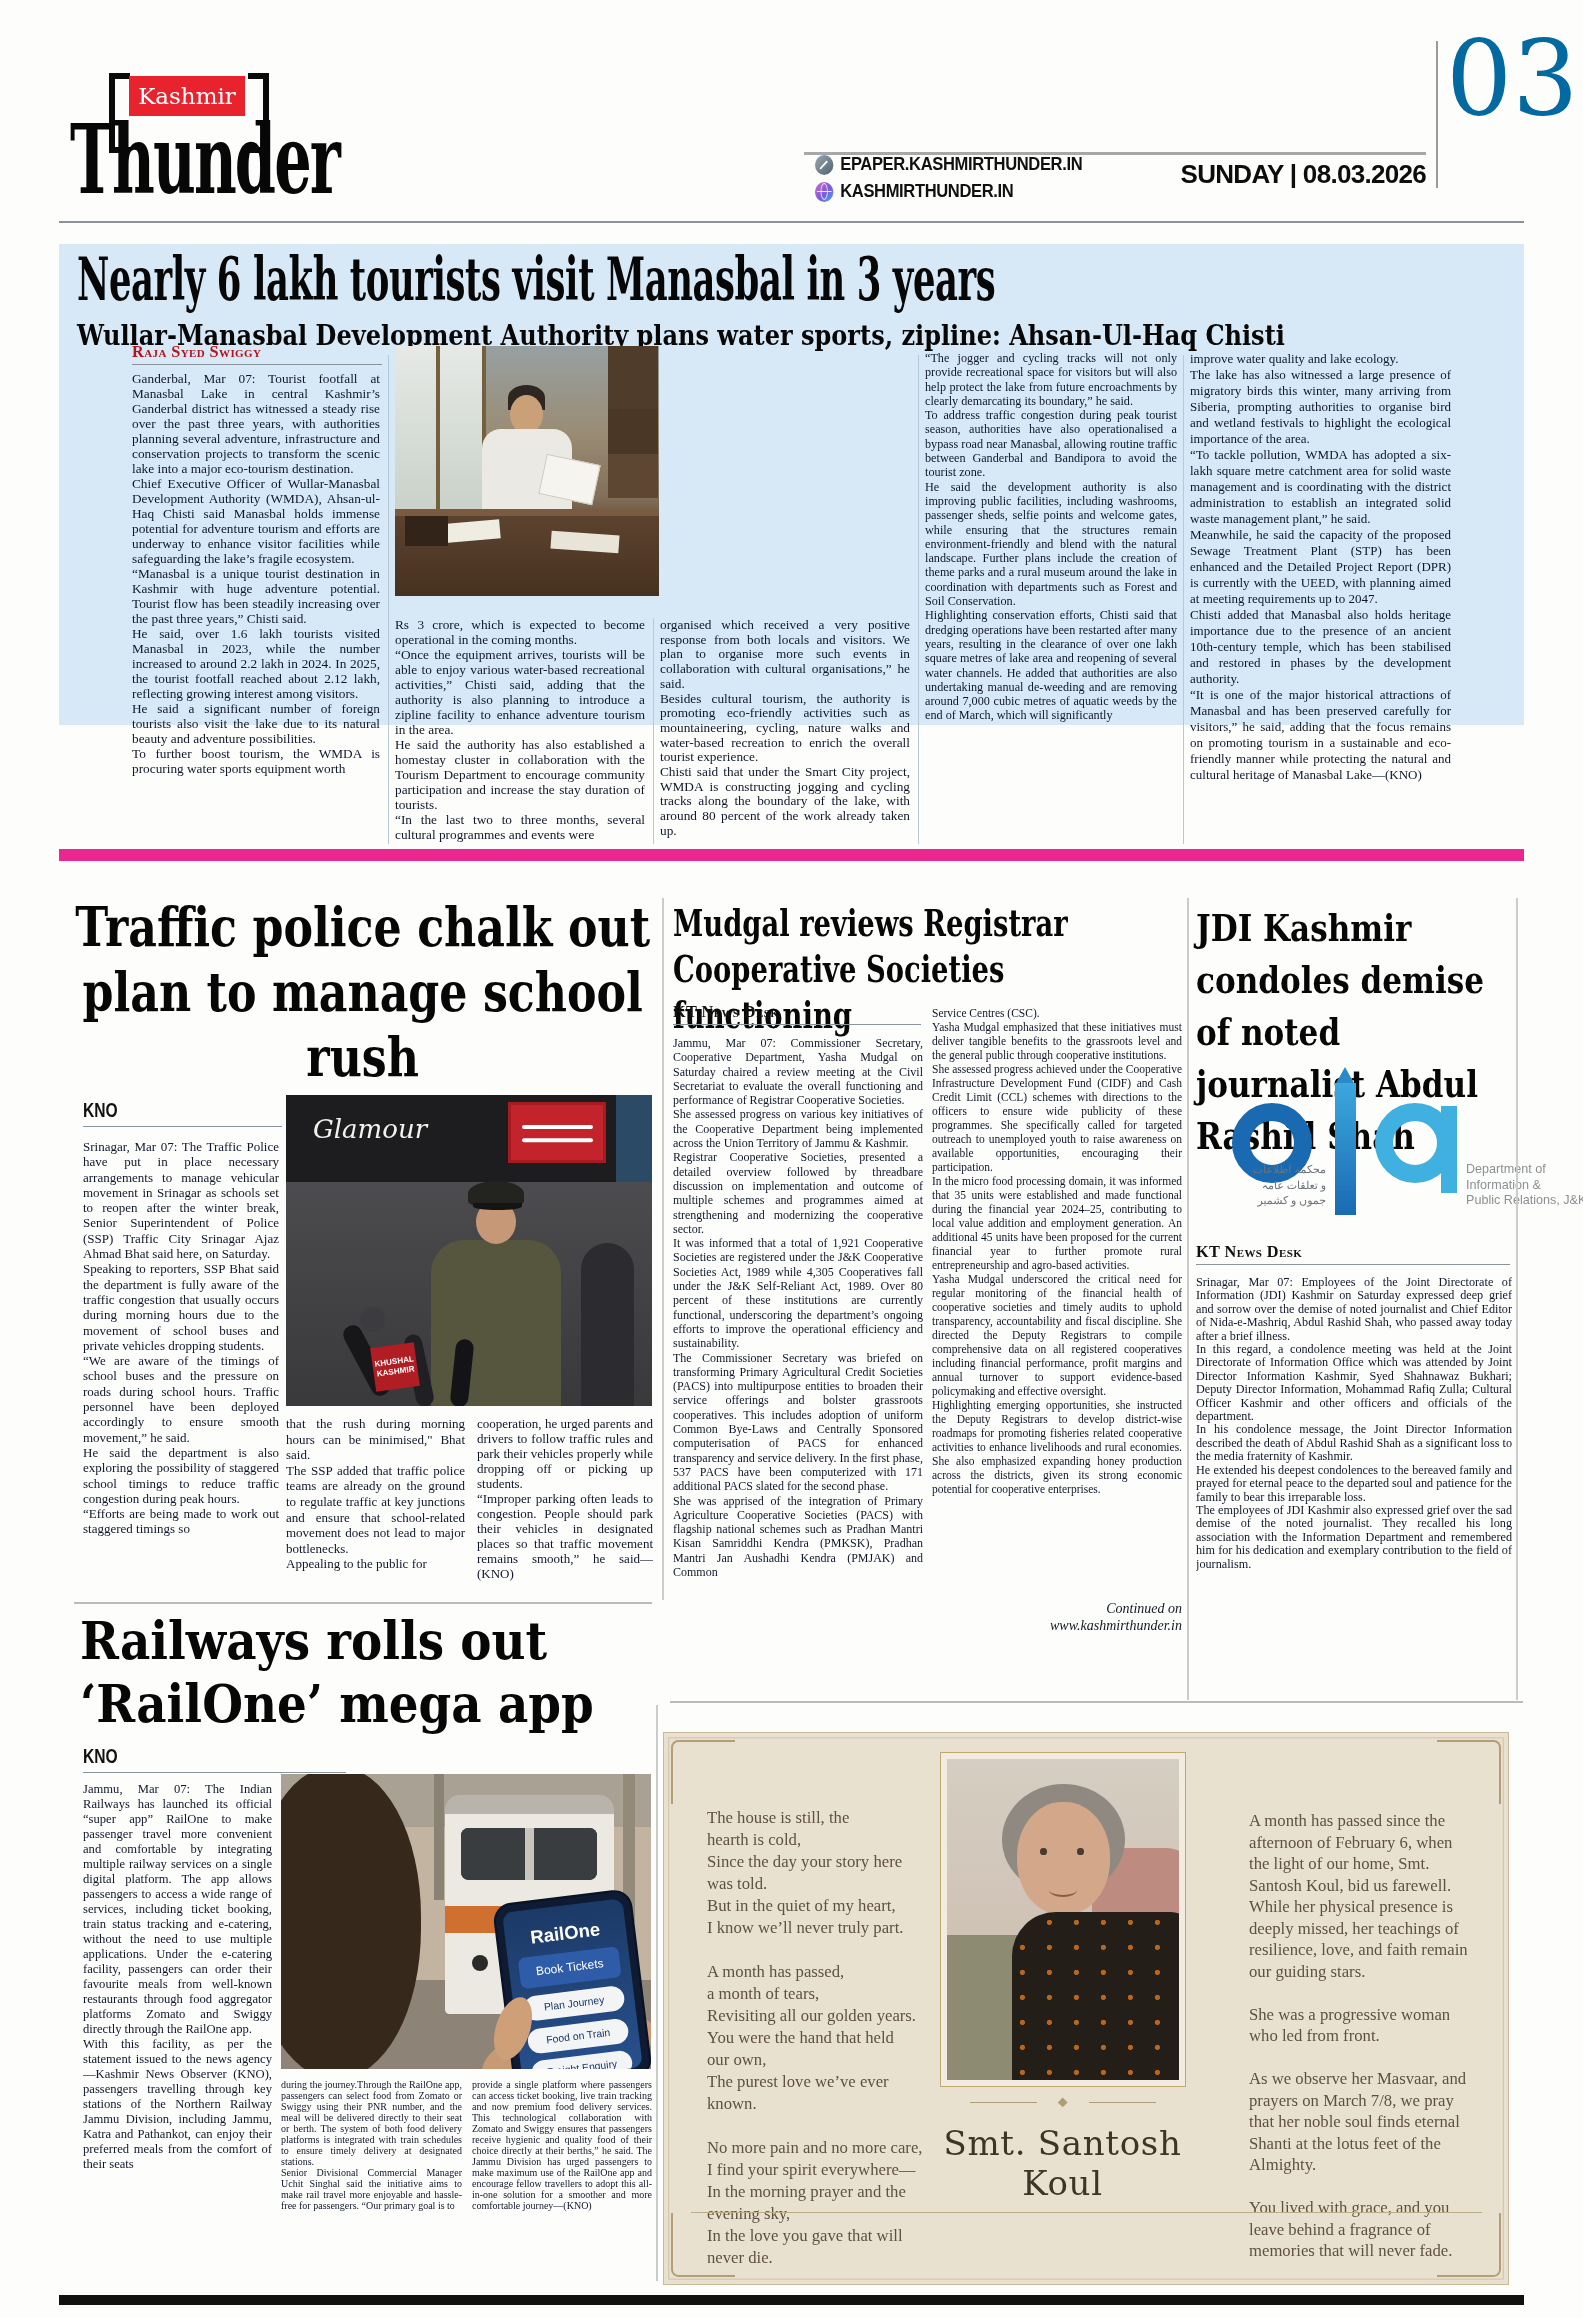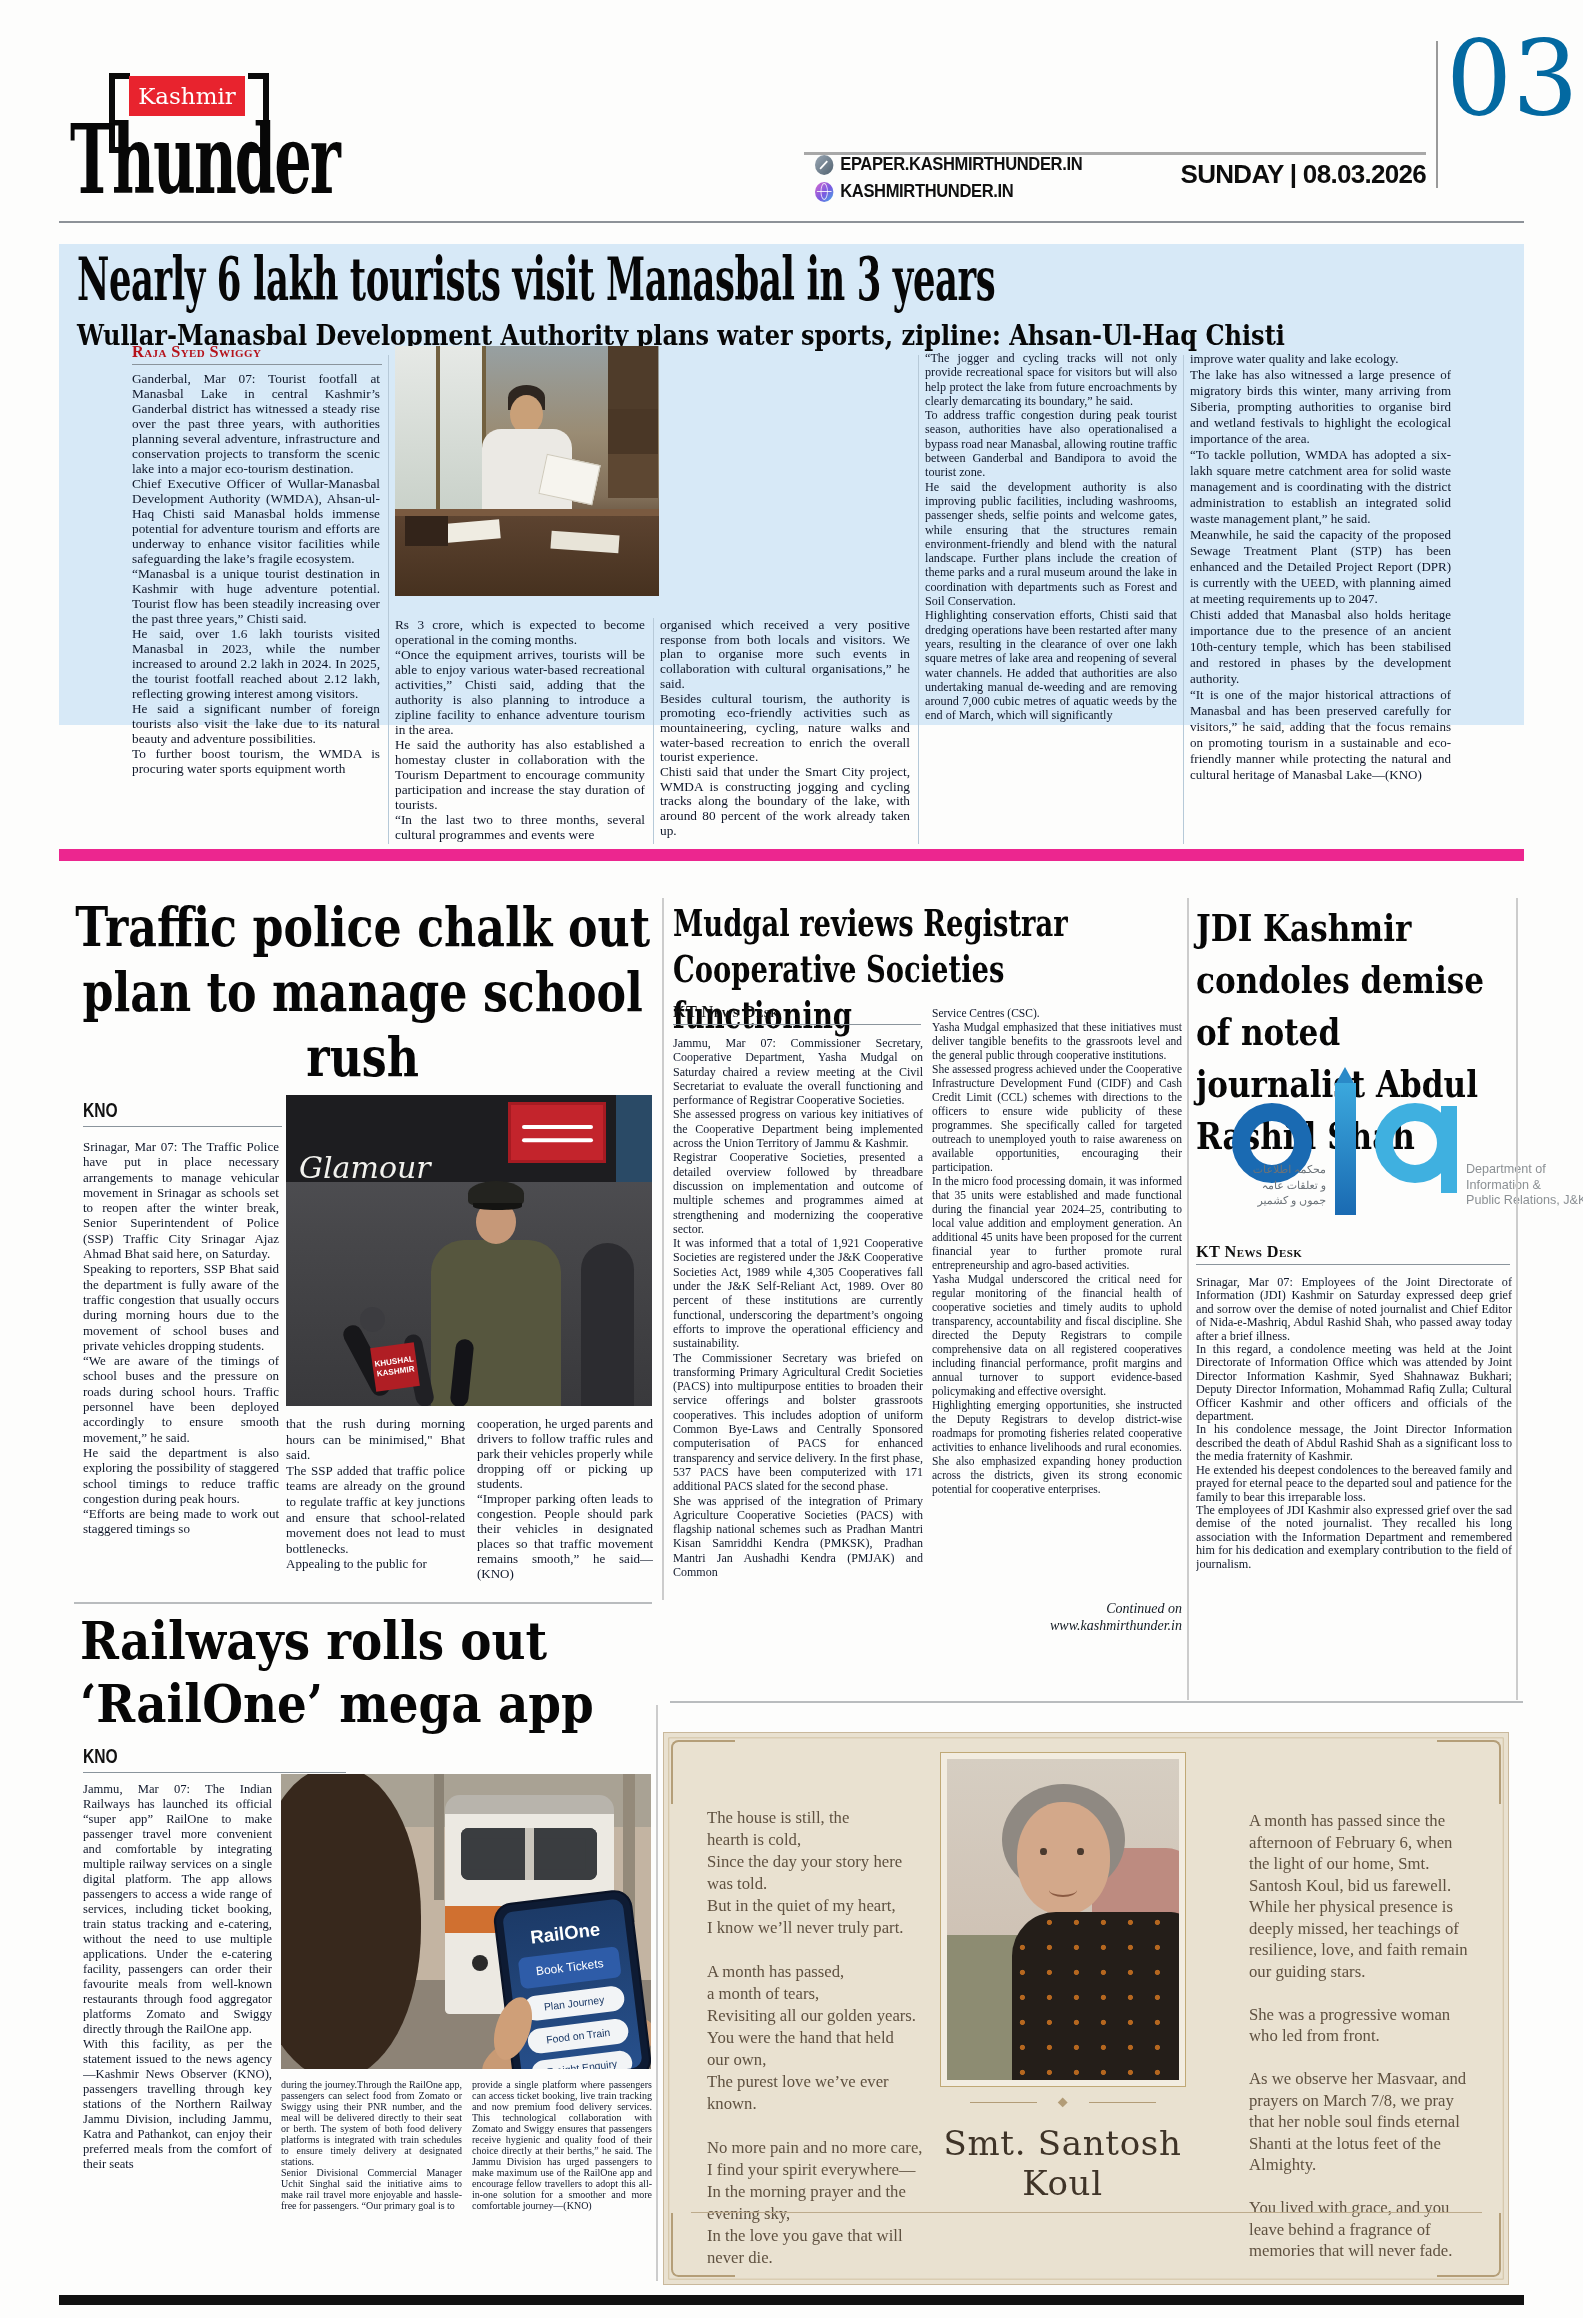--- a/index.html
+++ b/index.html
@@ -111,39 +111,39 @@
     <div class="abs kno" style="left:83px;top:1099px;">KNO</div>
     <div class="byline-rule" style="left:83px;top:1126px;width:199px;height:1.1px;background:#8a949c;"></div>
     <div class="jcol" style="left:83px;top:1139px;width:196px;height:478px;font-size:13px;line-height:15.3px;">Srinagar, Mar 07: The Traffic Police have put in place necessary arrangements to manage vehicular movement in Srinagar as schools set to reopen after the winter break, Senior Superintendent of Police (SSP) Traffic City Srinagar Ajaz Ahmad Bhat said here, on Saturday.
 Speaking to reporters, SSP Bhat said the department is fully aware of the traffic congestion that usually occurs during morning hours due to the movement of school buses and private vehicles dropping students.
 “We are aware of the timings of school buses and the pressure on roads during school hours. Traffic personnel have been deployed accordingly to ensure smooth movement,” he said.
 He said the department is also exploring the possibility of staggered school timings to reduce traffic congestion during peak hours.
 “Efforts are being made to work out staggered timings so</div>
 
     <div class="photo" style="left:286px;top:1095px;width:366px;height:311px;background:linear-gradient(180deg,#55555a 0%,#47474a 45%,#39393c 100%);">
       <div class="abs" style="left:0;top:0;width:366px;height:87px;background:#1d1d20;"></div>
-      <div class="abs" style="left:13px;top:19px;font-family:'DejaVu Serif',serif;font-style:italic;font-size:30px;color:#f2f2ee;margin-top:36px;">Glamour</div>
+      <div class="abs" style="left:27px;top:19px;font-family:'DejaVu Serif',serif;font-style:italic;font-size:26px;color:#f2f2ee;">Glamour</div>
       <div class="abs" style="left:222px;top:7.4px;width:98px;height:61px;background:#c3242c;box-shadow:inset 0 0 0 3px #a61b22;"></div>
       <div class="abs" style="left:236px;top:30px;width:71px;height:4.4px;background:#fff;border-radius:2.2px;box-shadow:0 13.3px 0 #fff;"></div>
       <div class="abs" style="left:330px;top:0;width:36px;height:87px;background:#2a4a66;"></div>
       <div class="abs" style="left:145px;top:145px;width:130px;height:166px;border-radius:33px 33px 0 0;background:#56563e;"></div>
       <div class="abs" style="left:190px;top:105px;width:40px;height:44px;border-radius:50%;background:#c69878;"></div>
       <div class="abs" style="left:182px;top:86px;width:56px;height:25px;border-radius:50% 50% 20% 20%;background:#23231f;"></div>
       <div class="abs" style="left:187px;top:108px;width:49px;height:7.4px;border-radius:0 0 50% 50%;background:#141412;"></div>
       <div class="abs" style="left:71px;top:227px;width:19px;height:77px;background:#17171a;border-radius:9px;transform:rotate(-28deg);"></div>
       <div class="abs" style="left:124px;top:239px;width:18px;height:73px;background:#202024;border-radius:9px;transform:rotate(-12deg);"></div>
       <div class="abs" style="left:167px;top:244px;width:18px;height:68px;background:#141418;border-radius:9px;transform:rotate(6deg);"></div>
       <div class="abs" style="left:74px;top:212px;width:25px;height:25px;border-radius:50%;background:#3c3c40;"></div>
       <div class="abs" style="left:87px;top:250px;width:44px;height:44px;background:#b01e24;color:#fff;font-family:'Liberation Sans',sans-serif;font-weight:bold;font-size:8.1px;line-height:10.4px;text-align:center;padding-top:12px;box-sizing:border-box;white-space:pre-line;transform:rotate(-8deg);">KHUSHAL
 KASHMIR</div>
       <div class="abs" style="left:295px;top:148px;width:53px;height:163px;border-radius:27px 27px 0 0;background:#2c2c30;"></div>
     </div>
 
     <div class="jcol" style="left:286px;top:1416px;width:179px;height:191px;font-size:13px;line-height:15.6px;">that the rush during morning hours can be minimised," Bhat said.
-The SSP added that traffic police teams are already on the ground to regulate traffic at key junctions and ensure that school-related movement does not lead to must bottlenecks.
+The SSP added that traffic police teams are already on the ground to regulate traffic at key junctions and ensure that school-related movement does not lead to major bottlenecks.
 Appealing to the public for</div>
     <div class="jcol" style="left:477px;top:1416px;width:176px;height:191px;font-size:13px;line-height:15px;">cooperation, he urged parents and drivers to follow traffic rules and park their vehicles properly while dropping off or picking up students.
 “Improper parking often leads to congestion. People should park their vehicles in designated places so that traffic movement remains smooth,” he said—(KNO)</div>
   </section>
 
   <section>
     <h2 class="abs display" style="margin:0;left:673px;top:900px;width:682px;font-size:37px;line-height:46px;transform:scaleX(.74);transform-origin:left top;">Mudgal reviews Registrar Cooperative Societies functioning</h2>
     <div class="abs byline-sc" style="left:673px;top:1002px;font-size:16.3px;color:#111;">KT News Desk</div>
     <div class="byline-rule" style="left:673px;top:1024px;width:248px;height:1.1px;background:#8a949c;"></div>
     <div class="jcol" style="left:673px;top:1036px;width:250px;height:621px;font-size:12px;line-height:14.3px;">Jammu, Mar 07: Commissioner Secretary, Cooperative Department, Yasha Mudgal on Saturday chaired a review meeting at the Civil Secretariat to evaluate the overall functioning and performance of Registrar Cooperative Societies.

